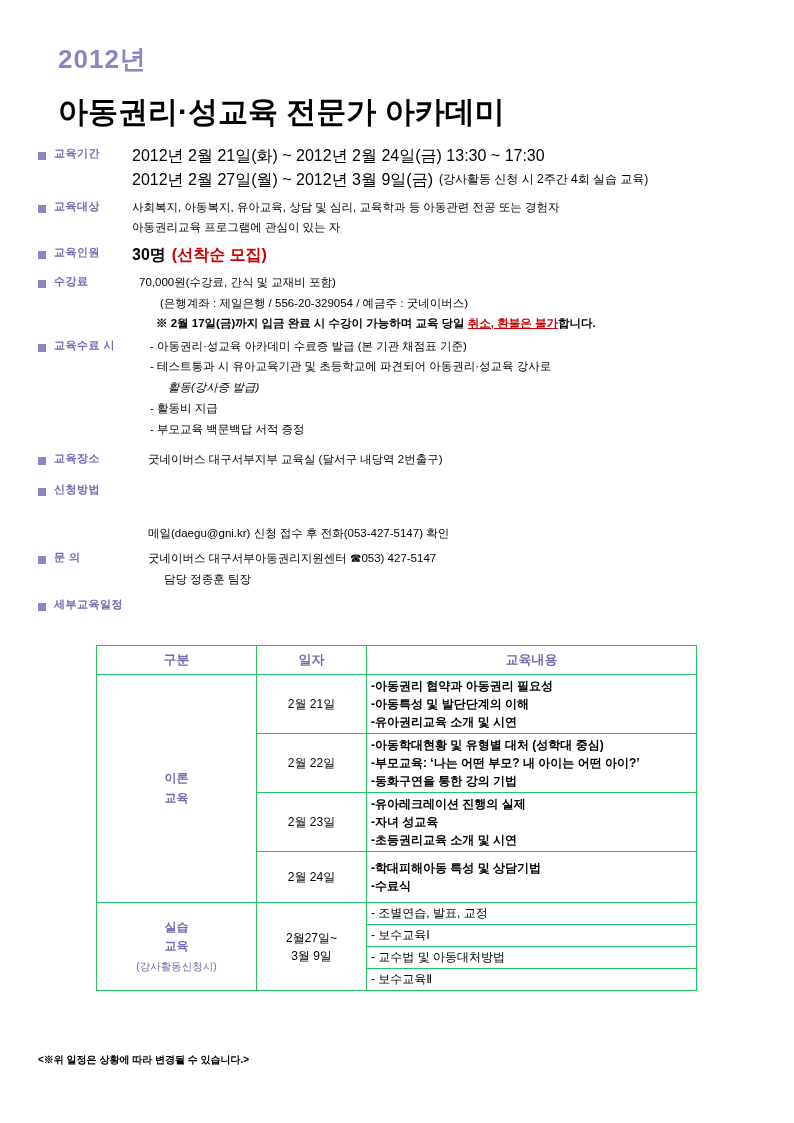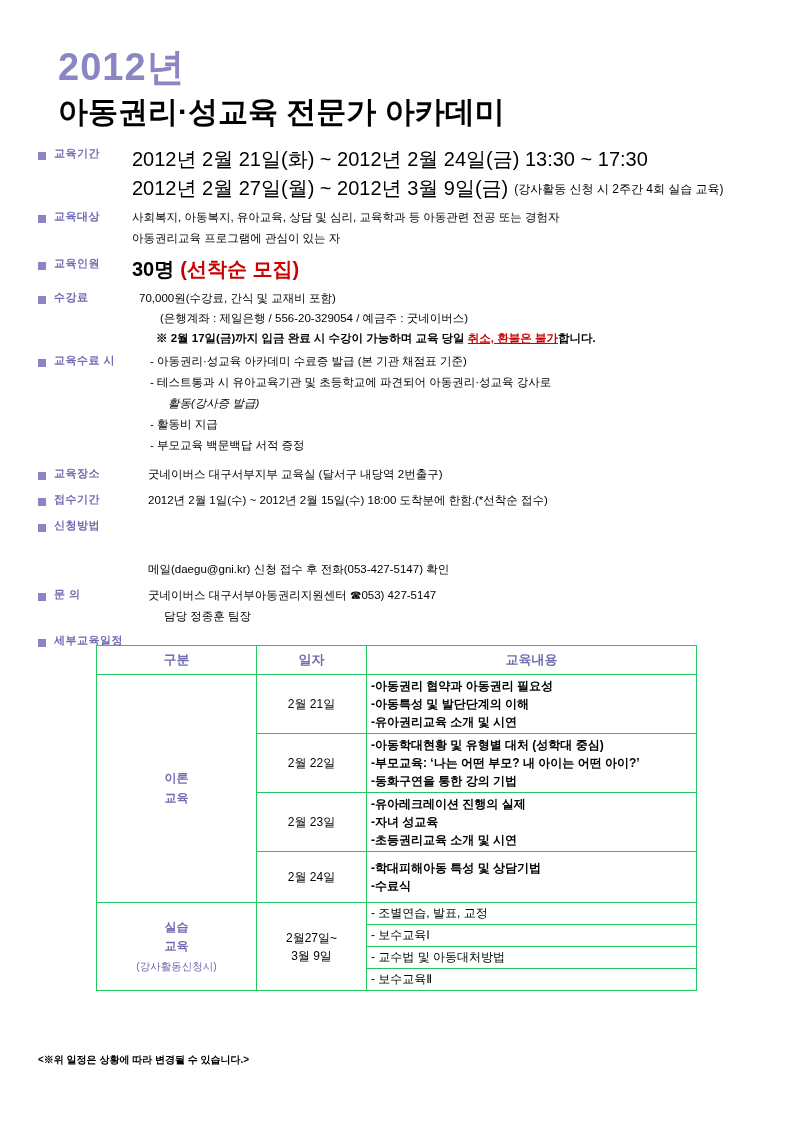--- a/index.html
+++ b/index.html
@@ -20,21 +20,21 @@
     width: 794px;
     height: 1123px;
     padding: 0;
     box-sizing: border-box;
   }
   
   .title-year {
     position: absolute;
     left: 58px;
     top: 42px;
-    font-size: 38px;
+    font-size: 26px;
     font-weight: bold;
     color: #8a86c4;
     letter-spacing: 1px;
   }
   .title-main {
     position: absolute;
     left: 58px;
     top: 92px;
     font-size: 30px;
     font-weight: bold;
@@ -67,21 +67,21 @@
   }
   .label {
     color: #6f6cb0;
     font-weight: bold;
     font-size: 11px;
     min-width: 78px;
     white-space: nowrap;
     letter-spacing: 0.5px;
   }
   .val-big {
-    font-size: 20px;
+    font-size: 16px;
     color: #000;
     line-height: 1.3;
   }
   .xsm {
     font-size: 12px;
   }
   .red {
     color: #cc0000;
   }
   .red-u {
@@ -262,25 +262,20 @@
     <div class="gap-lg"></div>
 
     <div class="row">
       <span class="bullet"></span>
       <span class="label">교육장소</span>
       <span class="sub-line" style="margin-left:16px;">굿네이버스 대구서부지부 교육실 (달서구 내당역 2번출구)</span>
     </div>
 
     <div class="gap"></div>
 
-    <div class="row">
-      <span class="bullet"></span>
-      <span class="label">접수기간</span>
-      <span class="sub-line" style="margin-left:16px;">2012년 2월 1일(수) ~ 2012년 2월 15일(수) 18:00 도착분에 한함.(*선착순 접수)</span>
-    </div>
 
     <div class="gap"></div>
 
     <div class="row">
       <span class="bullet"></span>
       <span class="label">신청방법</span>
       <span class="sub-line" style="margin-left:16px;margin-top:43px;">메일(daegu@gni.kr) 신청 접수 후 전화(053-427-5147) 확인</span>
     </div>
 
     <div class="gap"></div>

